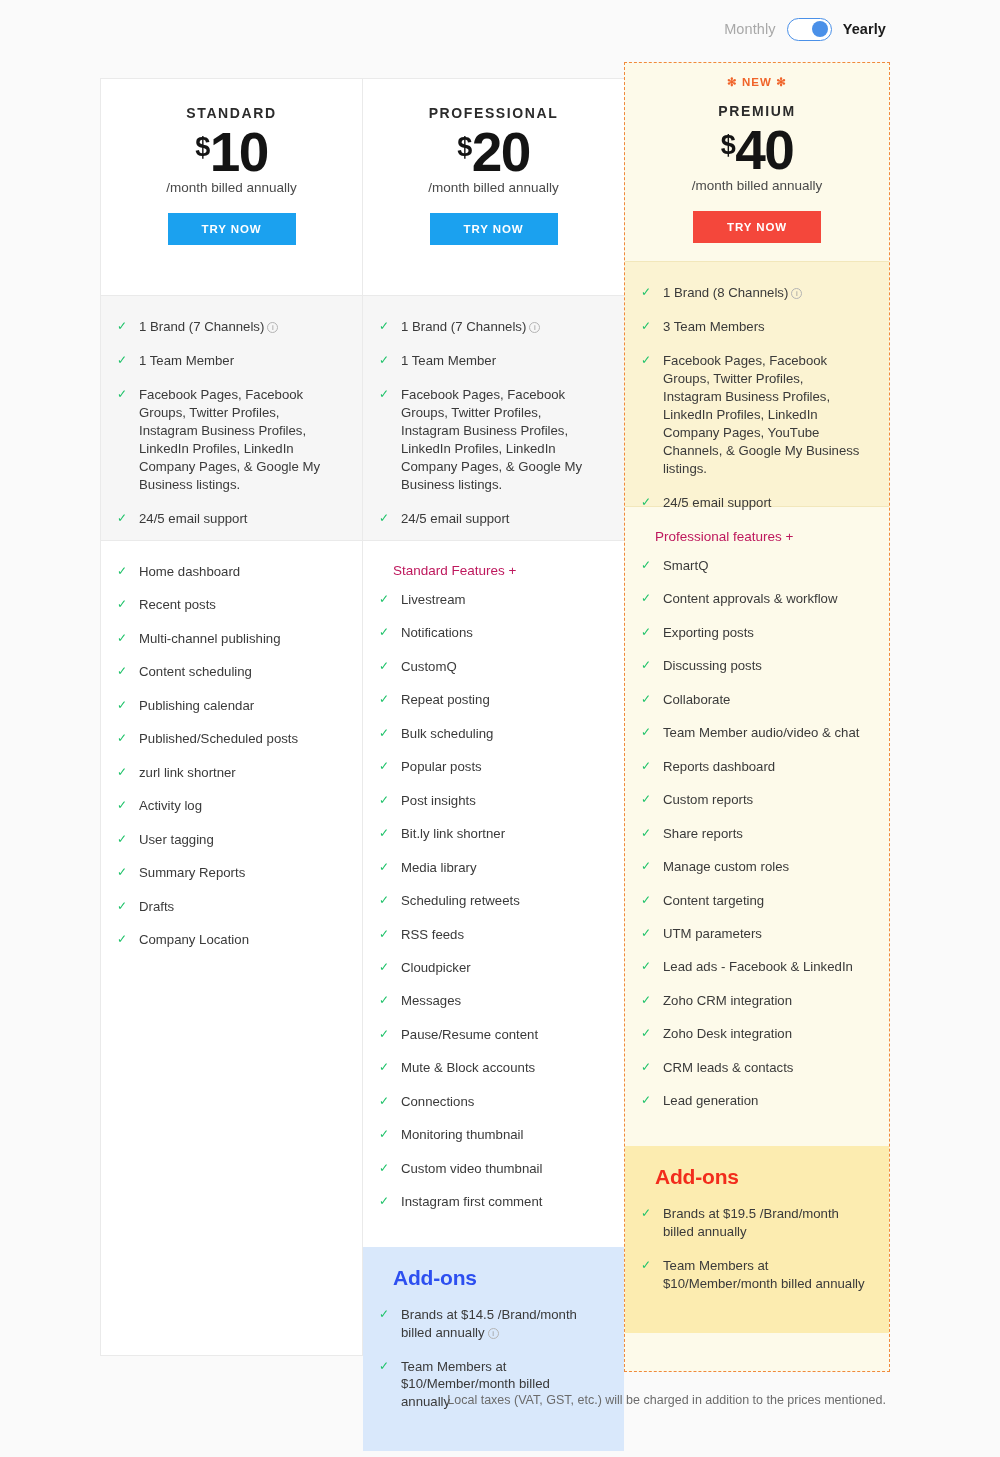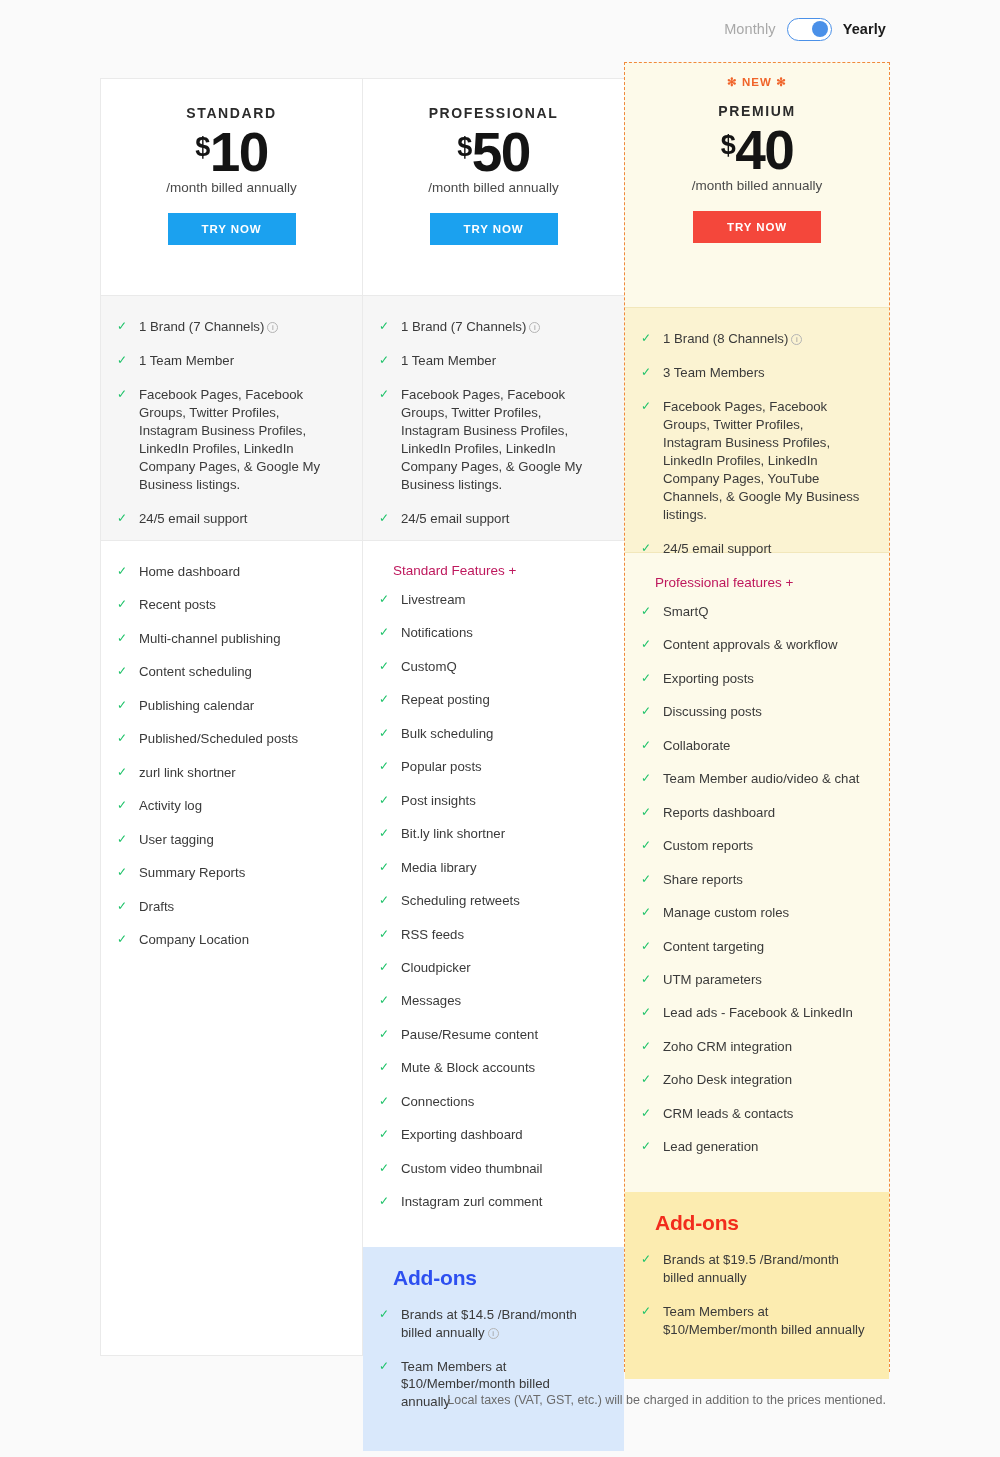--- a/index.html
+++ b/index.html
@@ -80,21 +80,21 @@
   .col.pro      { height: 1278px; }
   .col.premium  { height: 1310px; }
 
   
   .head {
     position: relative;
     text-align: center;
     padding-top: 26px;
     height: 216px;
   }
-  .col.premium .head { height: 244px; padding-top: 12px; }
+  .col.premium .head { height: 198px; padding-top: 12px; }
 
   .new-badge {
     color: #f0642a;
     font-size: 11.5px;
     font-weight: bold;
     letter-spacing: 1.1px;
     height: 16px;
     margin-bottom: 12px;
   }
 
@@ -324,21 +324,21 @@
         </div>
         <div class="row">
           <span class="check">✓</span>
           <span class="txt">Company Location</span>
         </div>
       </div>
     </div>
     <div class="col pro">
       <div class="head"><div class="plan-name">PROFESSIONAL</div><div class="price">
           <span class="cur">$</span>
-          <span class="amt">50</span>
+          <span class="amt">20</span>
         </div><div class="period">/month billed annually</div><button class="cta">TRY NOW</button></div>
       <div class="base">
         <div class="row">
           <span class="check">✓</span>
           <span class="txt">1 Brand (7 Channels)<i class="info">i</i></span>
         </div>
         <div class="row">
           <span class="check">✓</span>
           <span class="txt">1 Team Member</span>
         </div>
@@ -412,29 +412,29 @@
         <div class="row">
           <span class="check">✓</span>
           <span class="txt">Mute &amp; Block accounts</span>
         </div>
         <div class="row">
           <span class="check">✓</span>
           <span class="txt">Connections</span>
         </div>
         <div class="row">
           <span class="check">✓</span>
-          <span class="txt">Exporting dashboard</span>
+          <span class="txt">Monitoring thumbnail</span>
         </div>
         <div class="row">
           <span class="check">✓</span>
           <span class="txt">Custom video thumbnail</span>
         </div>
         <div class="row">
           <span class="check">✓</span>
-          <span class="txt">Instagram zurl comment</span>
+          <span class="txt">Instagram first comment</span>
         </div>
       </div>
       <div class="addons">
         <h3>Add-ons</h3>
         <div class="row">
           <span class="check">✓</span>
           <span class="txt">Brands at $14.5 /Brand/month billed annually<i class="info">i</i></span>
         </div>
         <div class="row">
           <span class="check">✓</span>

